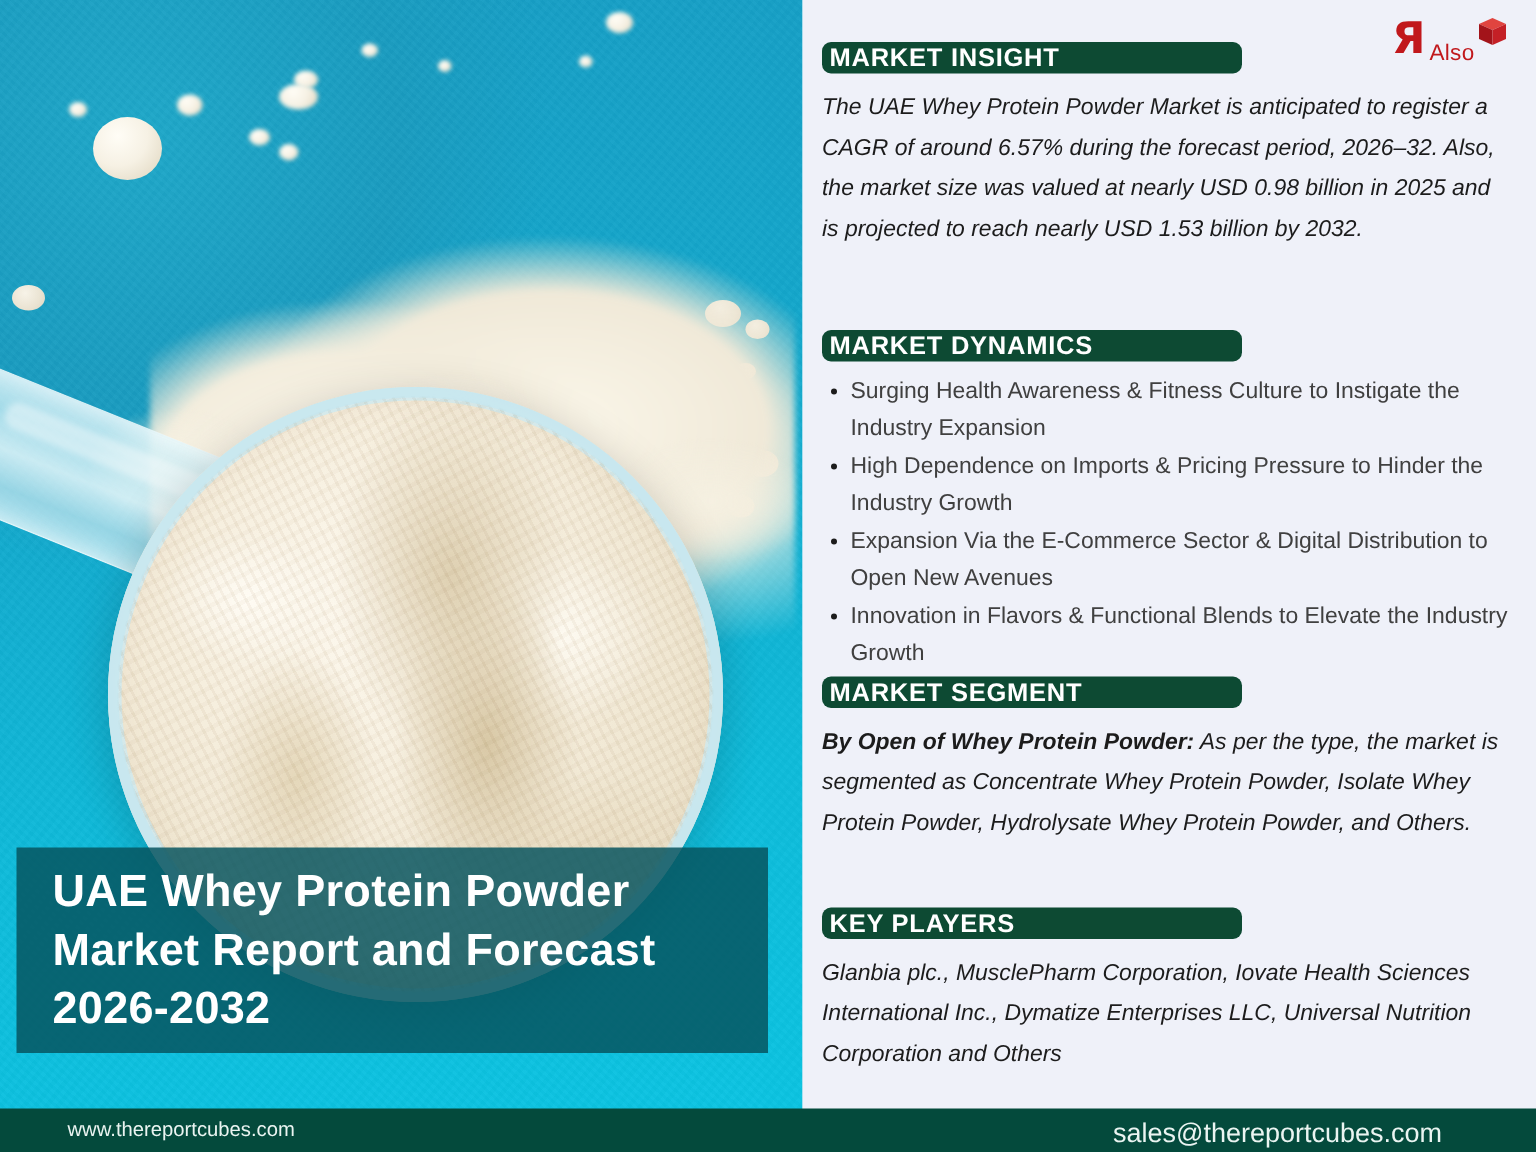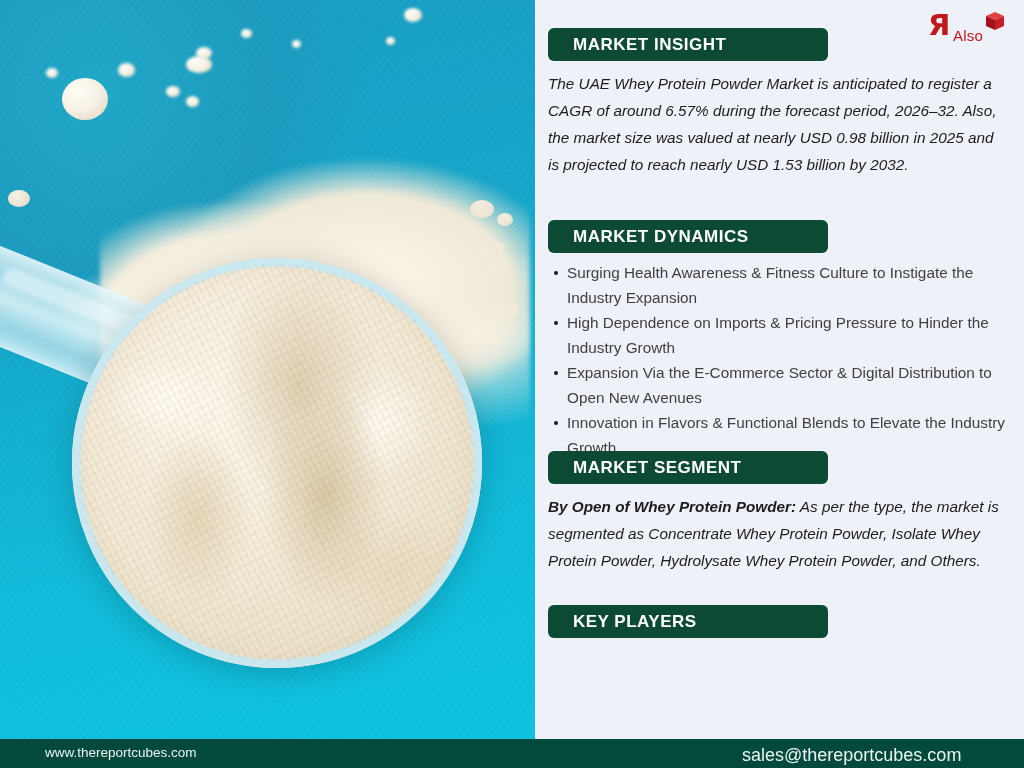--- a/index.html
+++ b/index.html
@@ -235,26 +235,26 @@
     left: 58px;
     top: 2px;
     width: 22px;
     height: 22px;
   }
 
   .section { position: absolute; left: 13px; width: 462px; }
 
   .pill {
     width: 280px;
-    height: 33px;
+    height: 21px;
     background: #0d4a33;
     border-radius: 6px;
     display: flex;
     align-items: center;
-    padding-left: 25px;
+    padding-left: 5px;
     box-sizing: border-box;
   }
   .pill-label {
     color: #ffffff;
     font-size: 17px;
     font-weight: bold;
     letter-spacing: .5px;
   }
 
   .body-text {
@@ -349,20 +349,25 @@
     <div class="powder dim" style="left:497px; top:300px; width:22px; height:18px;"></div>
     <div class="powder dim" style="left:485px; top:330px; width:18px; height:15px;"></div>
 
     <div class="mound"></div>
     <div class="mound-crumbs"></div>
 
     <div class="scoop-handle"></div>
     <div class="scoop-cup"></div>
     <div class="scoop-rim"></div>
 
+    <div id="title-box">
+      <div id="title-text">UAE Whey Protein Powder
+Market Report and Forecast
+2026-2032</div>
+    </div>
   </div>
 
   <div id="right-panel">
 
     <div id="logo">
       <span class="logo-r">Я</span>
       <span class="logo-cube-word">Also</span>
       <span class="logo-cube-shape">
         <svg width="22" height="22" viewBox="0 0 22 22">
           <polygon points="11,1 20,5 11,9 2,5" fill="#e0443f"></polygon>
@@ -395,20 +400,21 @@
       <div class="pill">
         <span class="pill-label">MARKET SEGMENT</span>
       </div>
       <div class="body-text"><b>By Open of Whey Protein Powder:</b><span> As per the type, the market is segmented as Concentrate Whey Protein Powder, Isolate Whey Protein Powder, Hydrolysate Whey Protein Powder, and Others.</span></div>
     </div>
 
     <div class="section" id="sec-players">
       <div class="pill">
         <span class="pill-label">KEY PLAYERS</span>
       </div>
+      <div class="body-text">Glanbia plc., MusclePharm Corporation, Iovate Health Sciences International Inc., Dymatize Enterprises LLC, Universal Nutrition Corporation and Others</div>
     </div>
   </div>
 
   <div id="footer">
     <span id="footer-url">www.thereportcubes.com</span>
     <span id="footer-mail">sales@thereportcubes.com</span>
   </div>
 
 </div>
 

